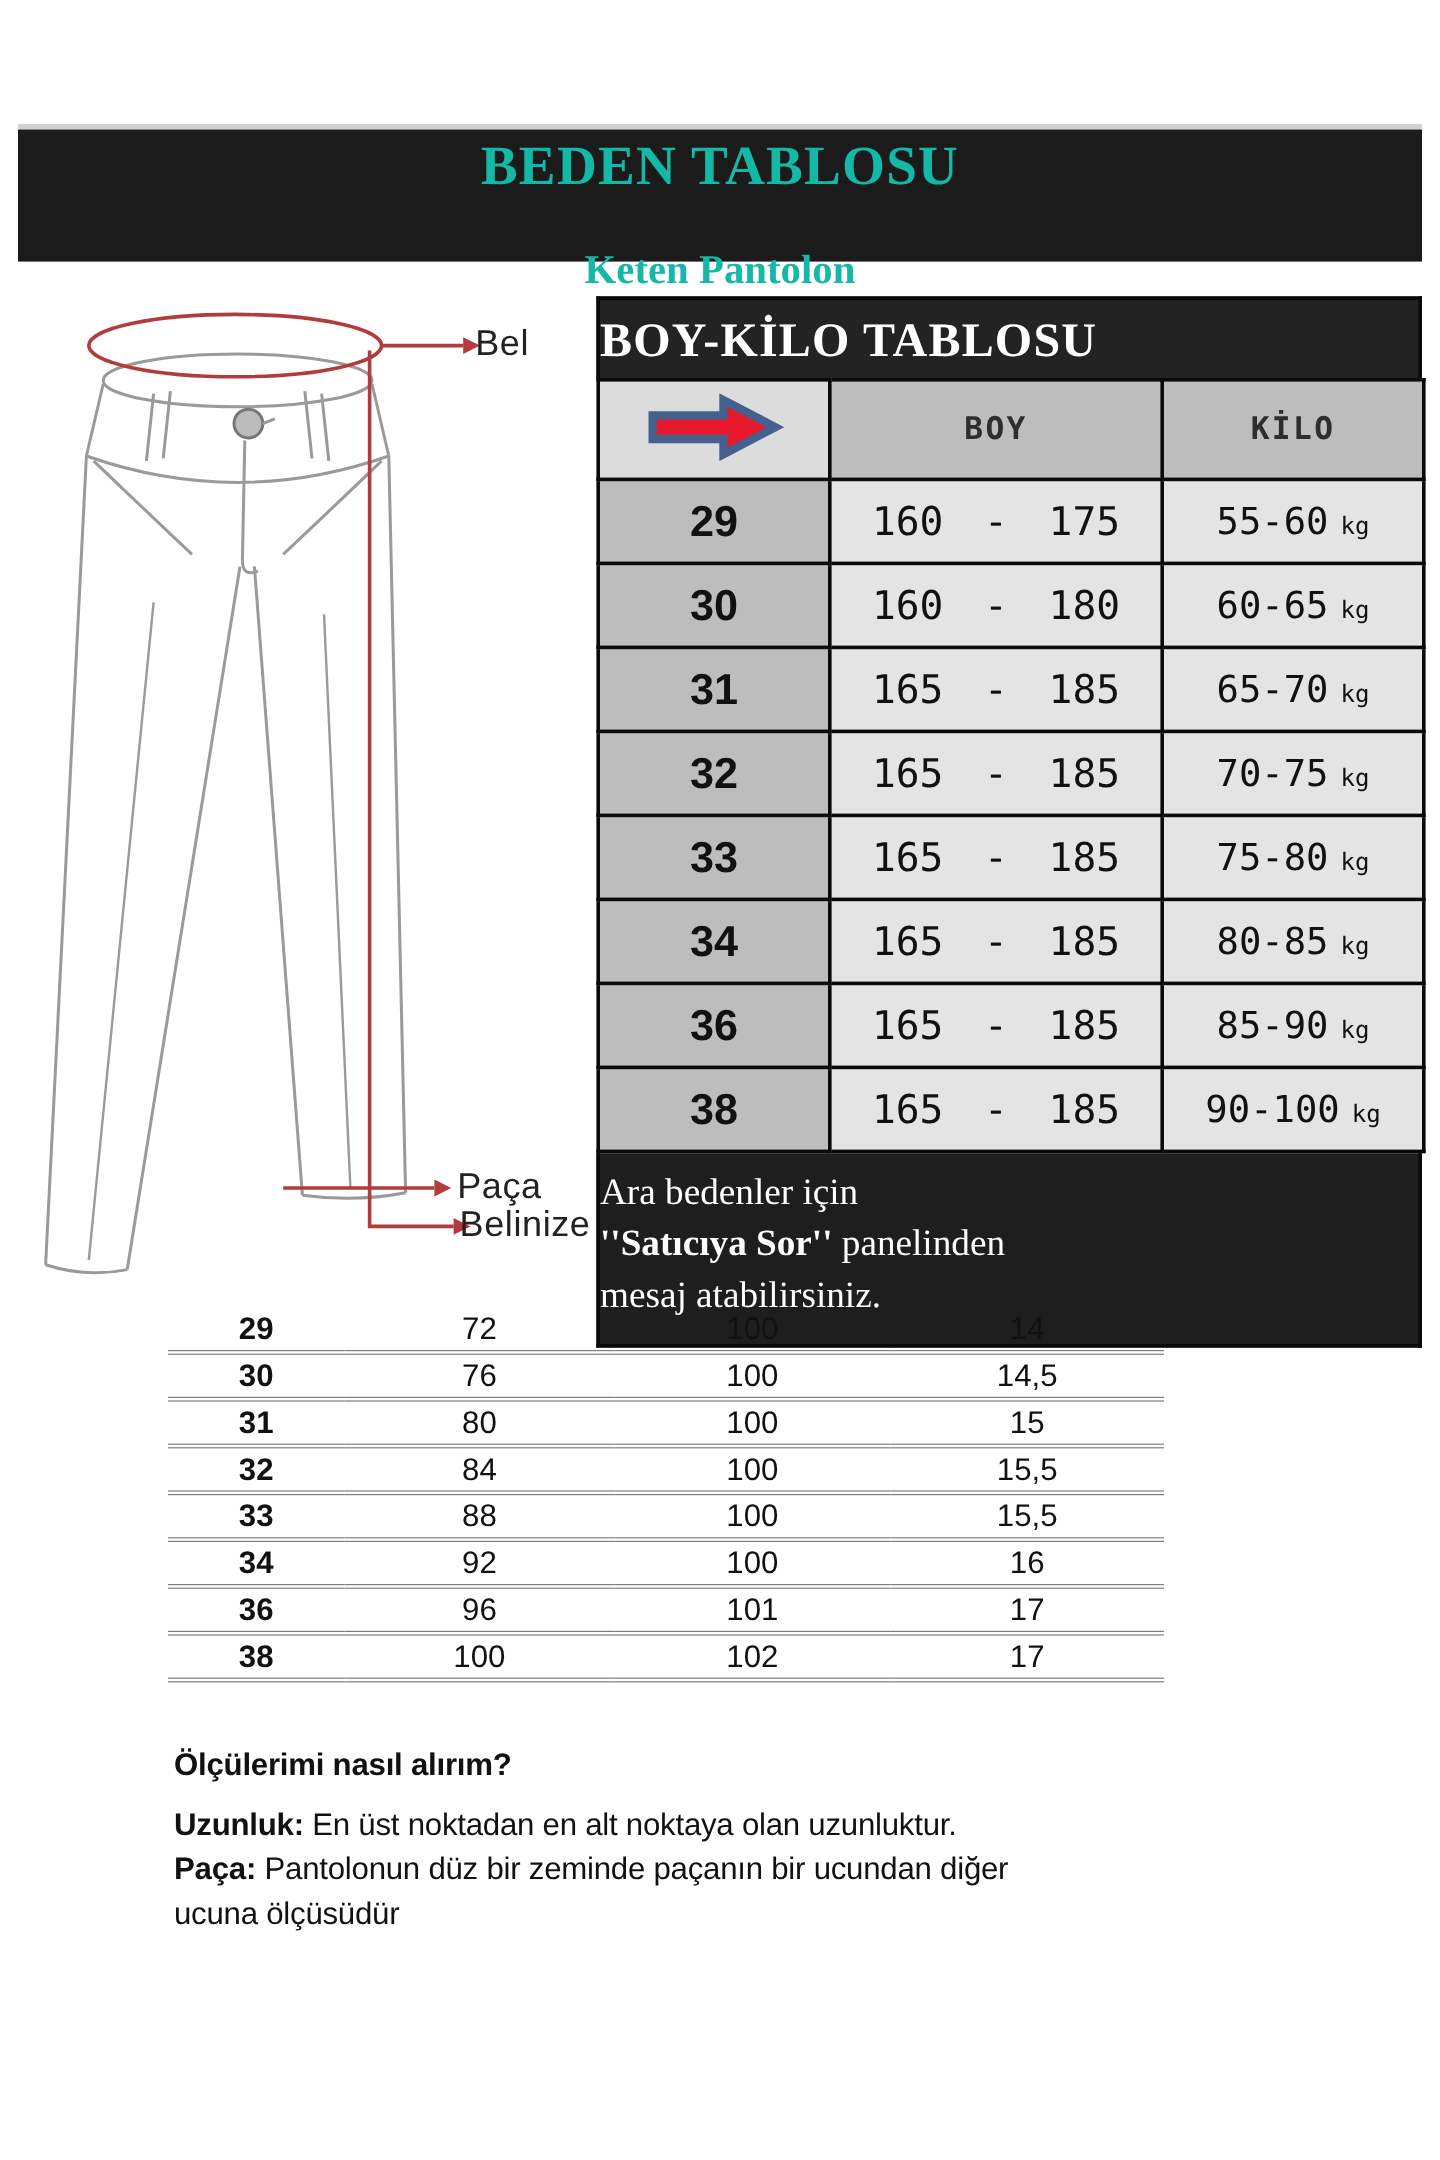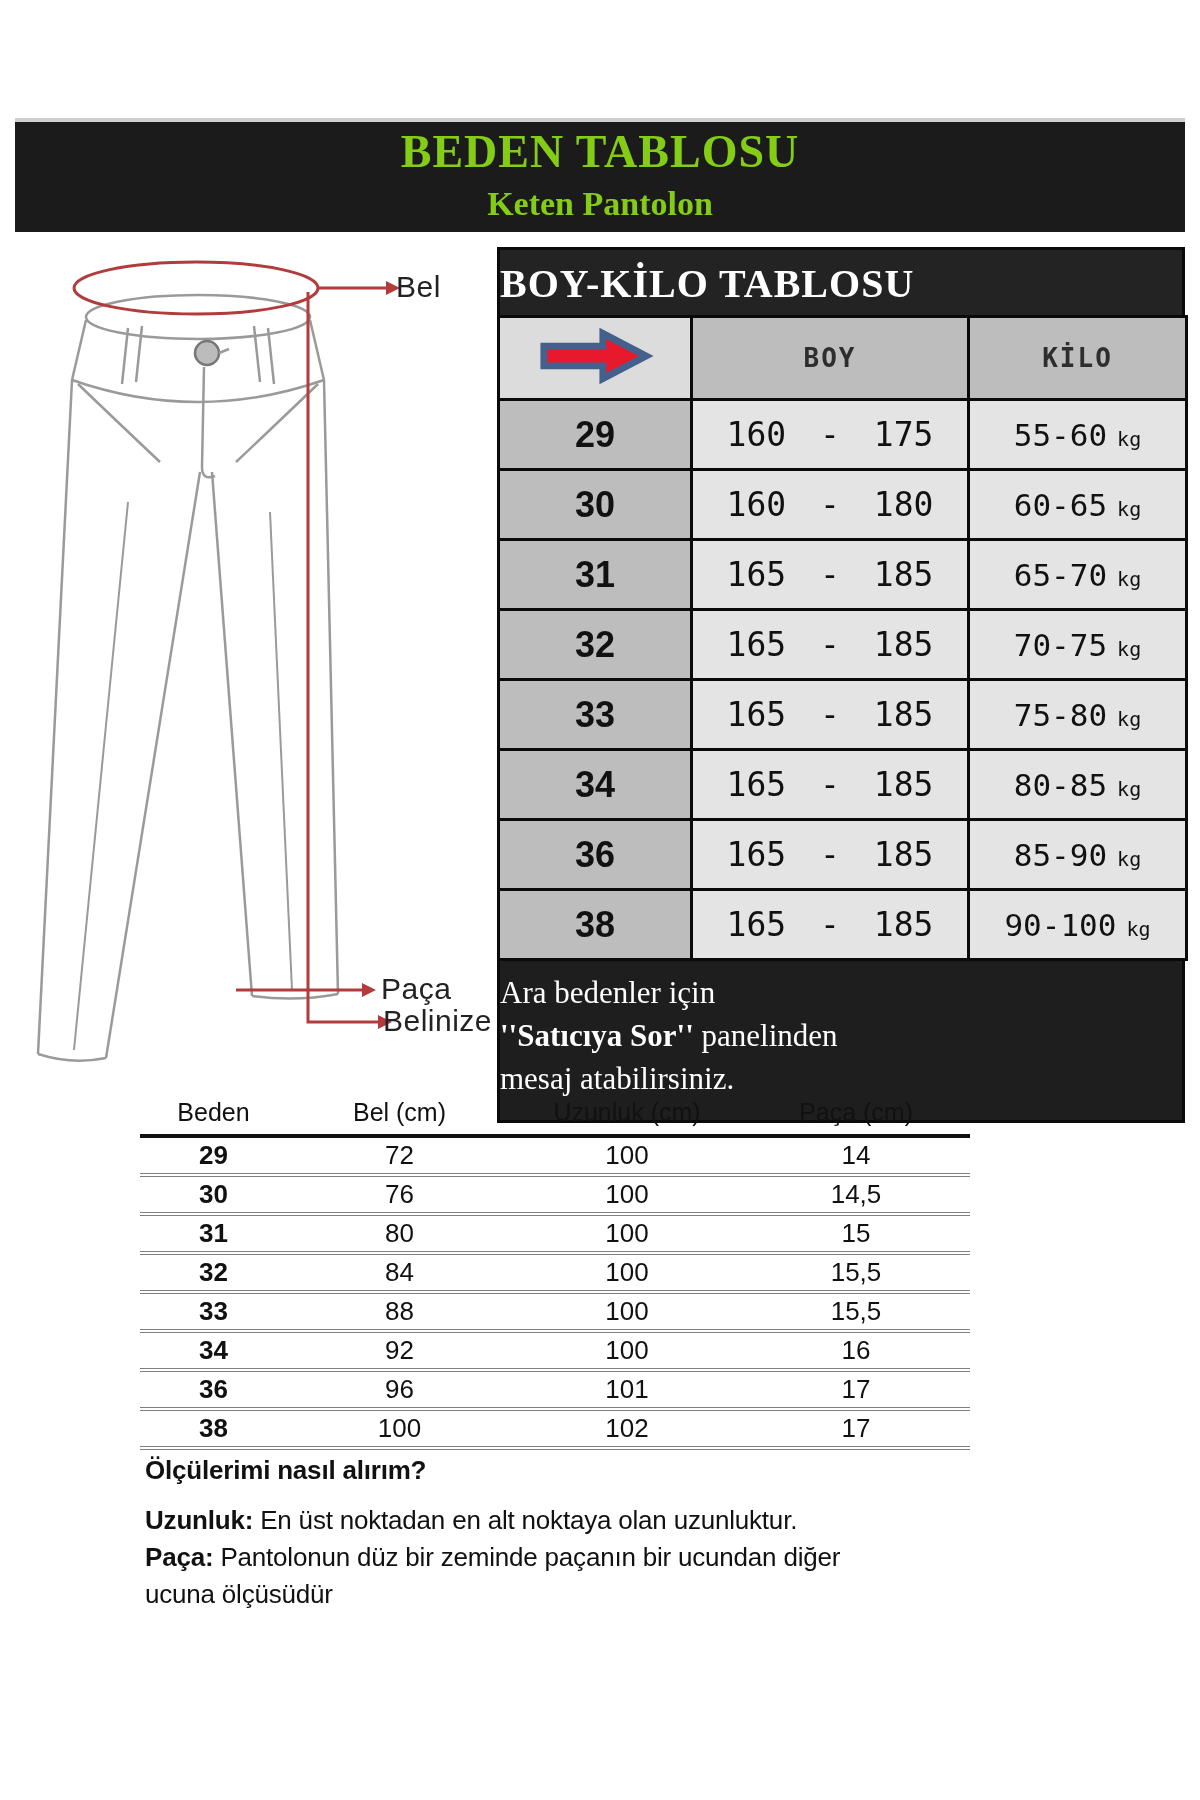--- a/index.html
+++ b/index.html
@@ -1,24 +1,24 @@
 <!DOCTYPE html>
 <html><head>
 <meta charset="utf-8">
 <style>
   html,body{margin:0;padding:0;background:#ffffff;}
   #root{position:relative;width:1200px;height:1800px;background:#ffffff;overflow:hidden;
         font-family:"Liberation Sans",sans-serif;color:#111;}
 
   
-  .title-banner{position:absolute;left:15px;top:118px;width:1170px;height:114px;
-    background:#1b1b1b;border-top:4px solid #cfcfcf;color:#84cc16;text-align:center;box-sizing:border-box;}
+  .title-banner{position:absolute;left:15px;top:104px;width:1170px;height:114px;
+    background:#1b1b1b;border-top:4px solid #cfcfcf;color:#14b8a6;text-align:center;box-sizing:border-box;}
   .title-banner .t1{font-family:"Liberation Serif",serif;font-weight:bold;font-size:46px;
     line-height:60px;letter-spacing:1px;}
-  .title-banner .t2{font-family:"Liberation Serif",serif;font-weight:bold;font-size:34px;line-height:44px;}
+  .title-banner .t2{font-family:"Liberation Serif",serif;font-weight:bold;font-size:34px;line-height:44px;margin-top:36px;}
 
   
   .pants-svg{position:absolute;left:8px;top:232px;width:470px;height:840px;}
   .diagram-label{position:absolute;font-size:30px;color:#222;letter-spacing:0.5px;}
   .lbl-bel{left:396px;top:270px;text-align:center;}
   .lbl-paca{left:381px;top:972px;}
   .lbl-uzunluk{left:383px;top:1004px;}
 
   
   .bk-wrap{position:absolute;left:497px;top:247px;width:688px;}
@@ -171,26 +171,20 @@
   </div>
 
   <table class="mt">
     <colgroup>
         <col style="width:147px">
         <col style="width:225px">
         <col style="width:230px">
         <col style="width:228px">
       </colgroup>
     <tbody>
-    <tr class="mt-head">
-      <td>Beden</td>
-      <td>Bel (cm)</td>
-      <td>Uzunluk (cm)</td>
-      <td>Paça (cm)</td>
-    </tr>
     <tr class="mt-row">
       <td class="size">29</td>
       <td>72</td>
       <td>100</td>
       <td>14</td>
     </tr>
     <tr class="mt-row">
       <td class="size">30</td>
       <td>76</td>
       <td>100</td>

